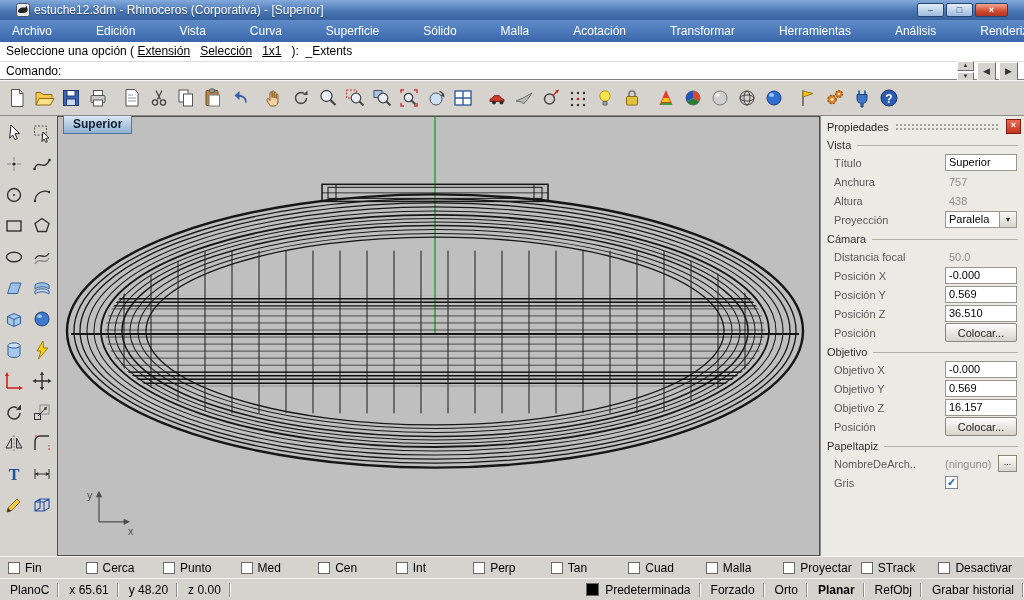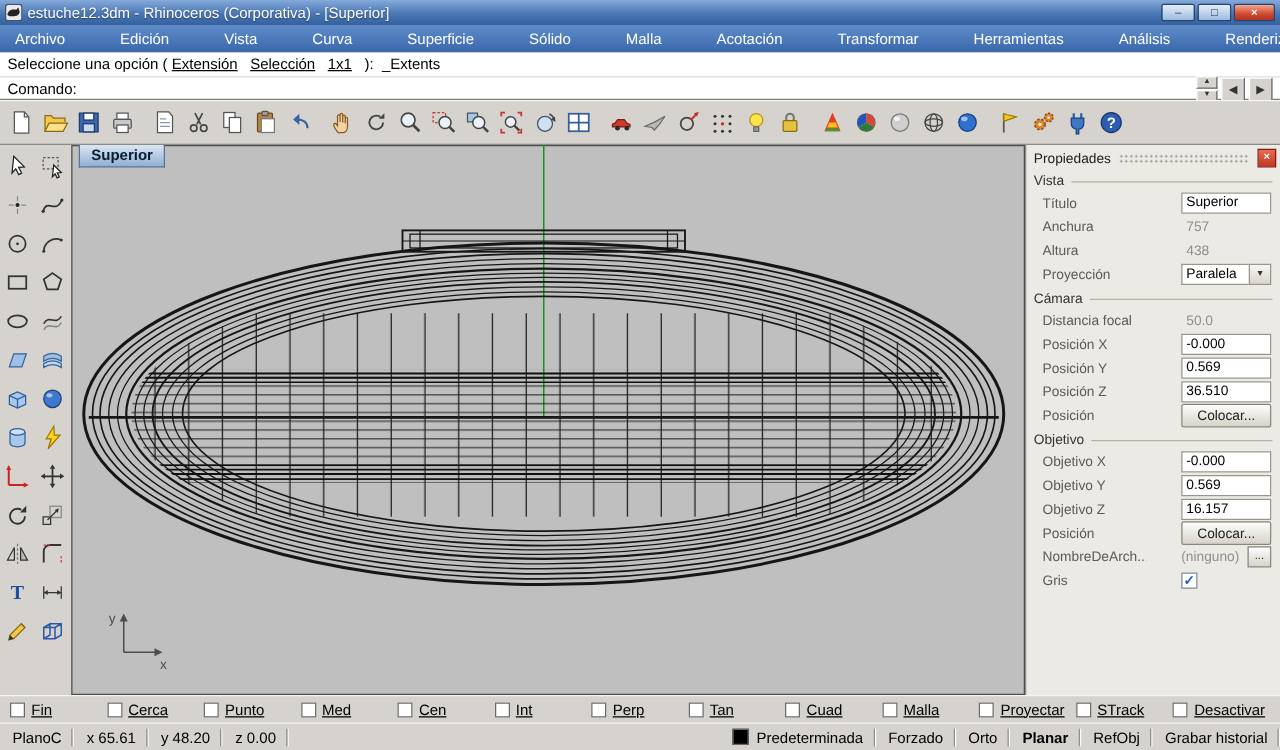--- a/index.html
+++ b/index.html
@@ -1,19 +1,19 @@
 <!DOCTYPE html>
 <html><head>
 <meta charset="utf-8">
 <style>
   html,body{margin:0;padding:0;background:#888;}
   #root{position:relative;width:1024px;height:600px;background:#d6d3ce;font-family:"Liberation Sans",sans-serif;font-size:12px;color:#000;overflow:hidden;}
 
   
-  .titlebar{position:absolute;left:0;top:0;width:100%;height:20px;background:linear-gradient(#84aadb,#4a77b4 55%,#35619e);display:flex;align-items:center;padding:0 4px;box-sizing:border-box;}
+  .titlebar{position:absolute;left:0;top:0;width:100%;height:20px;background:linear-gradient(#84aadb,#4a77b4 55%,#35619e);display:flex;align-items:center;padding:0 16px;box-sizing:border-box;}
   .app-icon{width:14px;height:14px;margin-right:4px;flex:none;}
   .title-text{color:#fff;font-size:12px;white-space:nowrap;text-shadow:0 1px 1px rgba(0,0,0,.45);}
   .win-buttons{margin-left:auto;display:flex;gap:2px;}
   .win-btn{width:27px;height:14px;border:1px solid #27456f;border-radius:2px;display:flex;align-items:center;justify-content:center;font-size:9px;line-height:1;background:linear-gradient(#e3eef8,#9dbbde);color:#1a3least;color:#1a3356;box-sizing:border-box;}
   .win-btn.close{background:linear-gradient(#f4a68f,#d04a31 60%,#b03320);color:#fff;width:33px;font-weight:bold;}
 
   
   .menubar{position:absolute;left:0;top:20px;width:100%;height:22px;background:linear-gradient(#5f8cc8,#3a67ab);display:flex;align-items:center;padding:0 4px;box-sizing:border-box;gap:28px;}
   .menu-item{color:#fff;padding:3px 8px;white-space:nowrap;cursor:default;}
 
@@ -60,21 +60,21 @@
   .pdrop .pval-box{border-right:none;height:15px;}
   .drop-btn{width:16px;background:linear-gradient(#f7f6f4,#d9d5cd);border:1px solid #9a968c;font-size:7px;display:flex;align-items:center;justify-content:center;color:#333;flex:none;}
   .pbtn{flex:1;height:17px;background:linear-gradient(#fdfdfc,#d7d3cb);border:1px solid #8a867c;border-radius:2px;display:flex;align-items:center;justify-content:center;color:#222;}
   .file-row{flex:1;display:flex;align-items:center;gap:3px;}
   .file-val{flex:1;color:#8f8f8f;}
   .browse-btn{width:17px;height:15px;background:linear-gradient(#fdfdfc,#d7d3cb);border:1px solid #8a867c;font-size:9px;line-height:13px;text-align:center;color:#222;flex:none;}
   .pcheck{width:13px;height:13px;background:#fff;border:1px solid #7c879c;display:flex;align-items:center;justify-content:center;font-size:11px;font-weight:bold;color:#1c5cc8;box-sizing:border-box;}
   .pcheck.checked::after{content:"\2713";}
 
   
-  .osnapbar{position:absolute;left:0;top:556px;width:100%;height:22px;background:#d6d3ce;border-top:1px solid #f5f4f2;display:flex;align-items:center;padding:0 8px;box-sizing:border-box;text-decoration:underline;}
+  .osnapbar{position:absolute;left:0;top:556px;width:100%;height:22px;background:#d6d3ce;border-top:1px solid #f5f4f2;display:flex;align-items:center;padding:0 8px;box-sizing:border-box;}
   .os-item{flex:1;max-width:82px;display:flex;align-items:center;gap:5px;white-space:nowrap;}
   .os-box{width:12px;height:12px;background:#fff;border:1px solid #6a6a6a;flex:none;box-sizing:border-box;}
 
   
   .statusbar{position:absolute;left:0;top:578px;width:100%;height:22px;background:#d6d3ce;border-top:1px solid #f5f4f2;display:flex;align-items:center;box-sizing:border-box;}
   .st-seg{padding:0 10px;height:16px;display:flex;align-items:center;position:relative;white-space:nowrap;}
   .st-seg::after{content:"";position:absolute;right:0;top:1px;bottom:1px;width:0;border-left:1px solid #8f8f8f;border-right:1px solid #fbfaf8;}
   .st-spacer{flex:1;}
   .sw{width:11px;height:11px;background:#000;border:1px solid #666;margin-right:6px;flex:none;}
   .st-mode.active span{font-weight:bold;}
@@ -654,20 +654,24 @@
         </div>
       <div class="prow">
           <div class="plabel">Objetivo Z</div>
           <div class="pval-box">16.157</div>
         </div>
       <div class="prow">
           <div class="plabel">Posición</div>
           <div class="pbtn">Colocar...</div>
         </div>
 
+      <div class="sec-header">
+          <span class="sec-title">Papeltapiz</span>
+          <div class="sec-line"></div>
+        </div>
       <div class="prow">
           <div class="plabel">NombreDeArch...</div>
           <div class="file-row">
             <span class="file-val">(ninguno)</span>
             <div class="browse-btn">...</div>
           </div>
         </div>
       <div class="prow">
           <div class="plabel">Gris</div>
           <div class="pcheck checked"></div>

